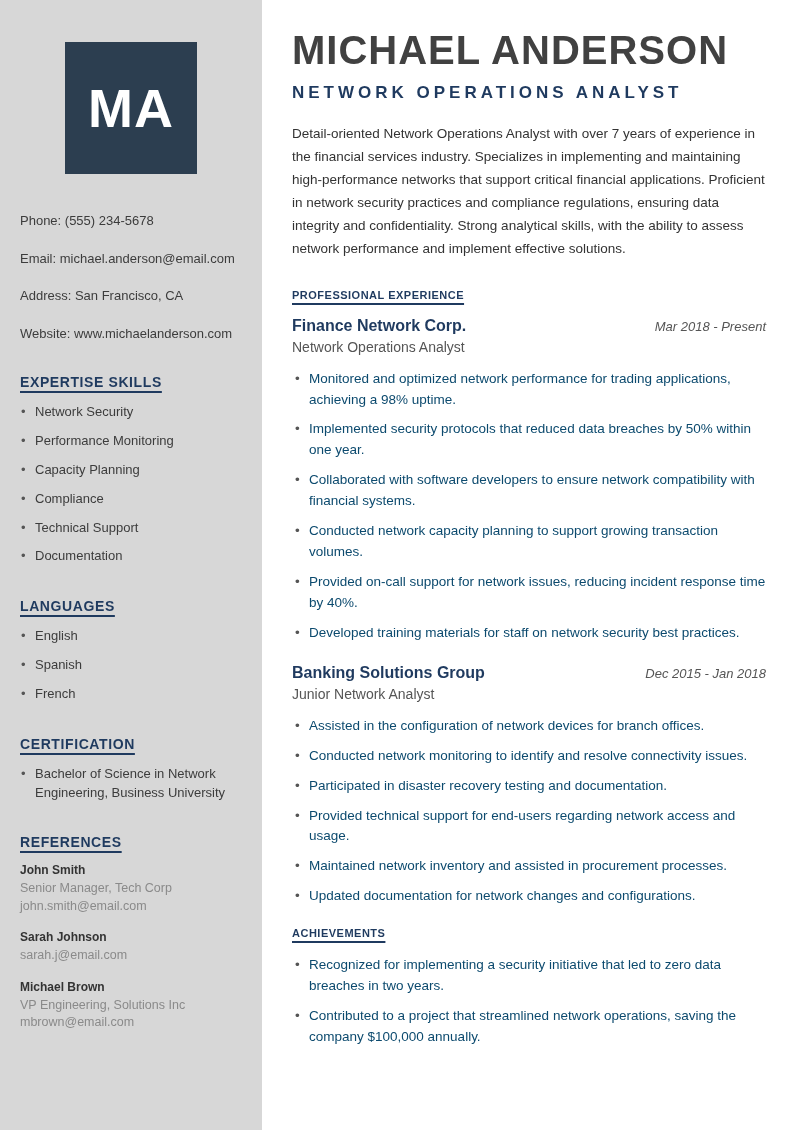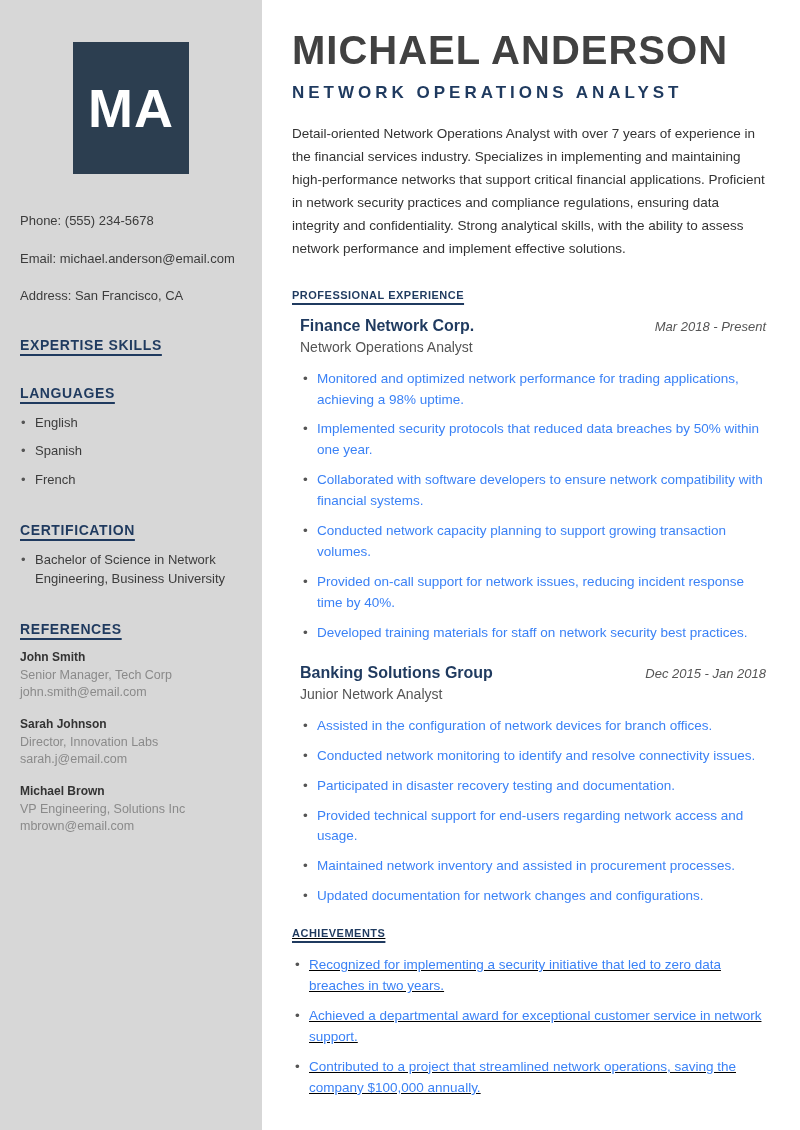--- a/index.html
+++ b/index.html
@@ -14,21 +14,21 @@
   }
 
   
   .sidebar {
     width: 262px;
     min-width: 262px;
     background: #d7d7d7;
     padding: 24px 20px 20px;
   }
   .monogram {
-    width: 116px;
+    width: 132px;
     height: 132px;
     background: #2c3e50;
     color: #ffffff;
     display: flex;
     align-items: center;
     justify-content: center;
     font-size: 54px;
     font-weight: bold;
     letter-spacing: 1px;
     margin: 18px auto 38px;
@@ -92,68 +92,76 @@
   .main-heading {
     color: #1f3a5f;
     font-weight: bold;
     font-size: 11px;
     letter-spacing: 0.5px;
     text-decoration: underline;
     text-decoration-thickness: 1.5px;
     text-underline-offset: 4px;
     margin: 0 0 16px;
   }
-  .job { margin-bottom: 10px; margin-left: 8px; }
+  .job { margin-bottom: 10px; }
   .job-head { display: flex; justify-content: space-between; align-items: baseline; }
   .job-company { color: #1f3a5f; font-weight: bold; font-size: 16px; }
   .job-dates { font-style: italic; font-size: 13px; color: #555; text-align: right; }
   .job-role { font-size: 14px; color: #555; margin: 4px 0 14px; }
   .main-list { list-style: none; margin: 0 0 20px; padding: 0; }
   .main-item {
     font-size: 13.5px;
-    color: #3b82f6;
+    color: #0c4a6e;
     line-height: 1.55;
     padding-left: 17px;
     position: relative;
     margin-bottom: 9px;
   }
   .main-item::before { content: "•"; position: absolute; left: 3px; color: #555; }
-  .achievements { margin-top: 14px; text-decoration: underline; }
+  .achievements { margin-top: 14px; }
 </style>
 </head>
 <body>
 
 <aside class="sidebar">
   <div class="monogram">MA</div>
   <div>
       <div class="contact-line">Phone: (555) 234-5678</div>
       <div class="contact-line">Email: michael.anderson@email.com</div>
       <div class="contact-line">Address: San Francisco, CA</div>
+      <div class="contact-line">Website: www.michaelanderson.com</div>
     </div>
   <div>
       <div class="side-heading">EXPERTISE SKILLS</div>
+      <ul class="side-list">
+        <li class="side-item">Network Security</li>
+        <li class="side-item">Performance Monitoring</li>
+        <li class="side-item">Capacity Planning</li>
+        <li class="side-item">Compliance</li>
+        <li class="side-item">Technical Support</li>
+        <li class="side-item">Documentation</li>
+      </ul>
       <div class="side-heading">LANGUAGES</div>
       <ul class="side-list">
         <li class="side-item">English</li>
         <li class="side-item">Spanish</li>
         <li class="side-item">French</li>
       </ul>
       <div class="side-heading">CERTIFICATION</div>
       <ul class="side-list">
         <li class="side-item">Bachelor of Science in Network Engineering, Business University</li>
       </ul>
       <div class="side-heading">REFERENCES</div>
       <div class="ref-block">
         <div class="ref-name">John Smith</div>
         <div class="ref-role">Senior Manager, Tech Corp</div>
         <div class="ref-email">john.smith@email.com</div>
       </div>
       <div class="ref-block">
         <div class="ref-name">Sarah Johnson</div>
-        <div class="ref-role">Director, Innovation Labs</div>
         <div class="ref-email">sarah.j@email.com</div>
       </div>
       <div class="ref-block">
         <div class="ref-name">Michael Brown</div>
         <div class="ref-role">VP Engineering, Solutions Inc</div>
         <div class="ref-email">mbrown@email.com</div>
       </div>
     </div>
 </aside>
 
@@ -195,17 +203,16 @@
             <li class="main-item">Updated documentation for network changes and configurations.</li>
           </ul>
         </div>
       </div>
   </section>
 
   <section class="achievements">
     <h2 class="main-heading">ACHIEVEMENTS</h2>
     <ul class="main-list">
         <li class="main-item">Recognized for implementing a security initiative that led to zero data breaches in two years.</li>
-        <li class="main-item">Achieved a departmental award for exceptional customer service in network support.</li>
         <li class="main-item">Contributed to a project that streamlined network operations, saving the company $100,000 annually.</li>
       </ul>
   </section>
 </main>
 
 </body></html>

